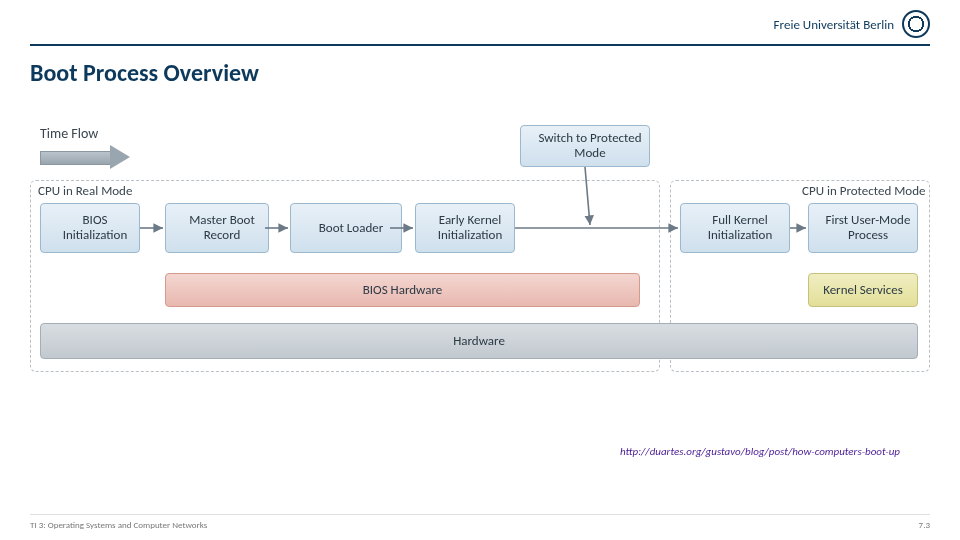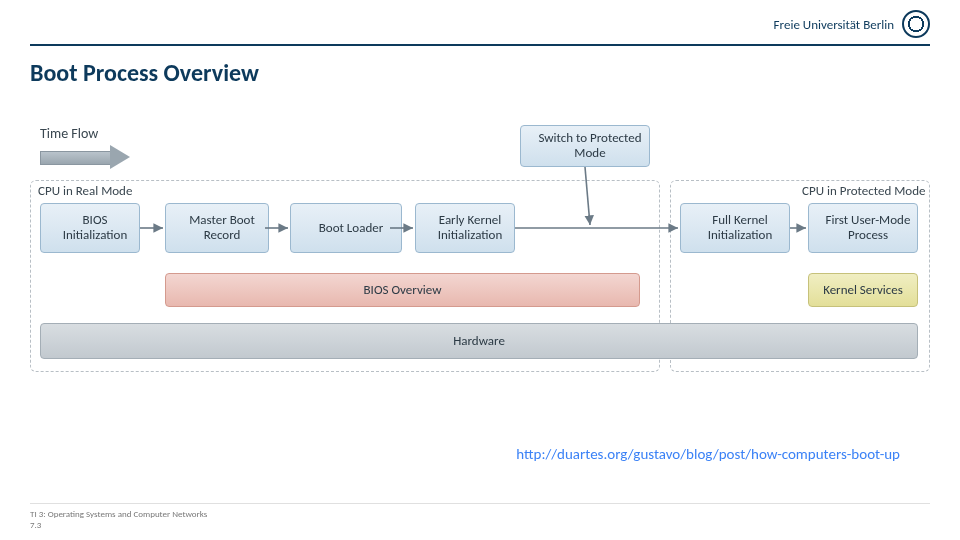--- a/index.html
+++ b/index.html
@@ -108,29 +108,30 @@
     border-bottom: 12px solid transparent;
     border-left: 20px solid #9aa6af;
   }
   svg.connectors {
     position: absolute; left: 0; top: 0; width: 100%; height: 100%;
     pointer-events: none;
   }
   .source-url {
     position: absolute;
     right: 60px; top: 445px;
-    font-size: 15px; color: #3b82f6;
+    font-style: italic;
+    font-size: 11px; color: #4c1d95;
   }
   .footer {
     position: absolute;
     left: 30px; right: 30px; bottom: 10px;
     border-top: 1px solid #e0e0e0;
     padding-top: 4px;
     display: flex; justify-content: space-between;
-    font-size: 9px; color: #787878; flex-direction: column;
+    font-size: 9px; color: #787878;
   }
 </style>
 </head>
 <body>
 
 <div class="slide">
 
   <div class="header-logo">
     <span>Freie Universität Berlin</span>
     <span class="seal"></span>
@@ -170,21 +171,21 @@
         <span>Early Kernel Initialization</span>
       </div>
     <div class="abs node blue" style="left:650px; top:78px; width:110px; height:50px;align-items:center;">
         <span>Full Kernel Initialization</span>
       </div>
     <div class="abs node blue" style="left:778px; top:78px; width:110px; height:50px;">
         <span>First User-Mode Process</span>
       </div>
 
     <div class="abs node salmon" style="left:135px; top:148px; width:475px; height:34px;">
-        <span>BIOS Overview</span>
+        <span>BIOS Hardware</span>
       </div>
 
     <div class="abs node olive" style="left:778px; top:148px; width:110px; height:34px;">
         <span>Kernel Services</span>
       </div>
 
     <div class="abs node grey" style="left:10px; top:198px; width:878px; height:36px;">
         <span>Hardware</span>
       </div>
 

